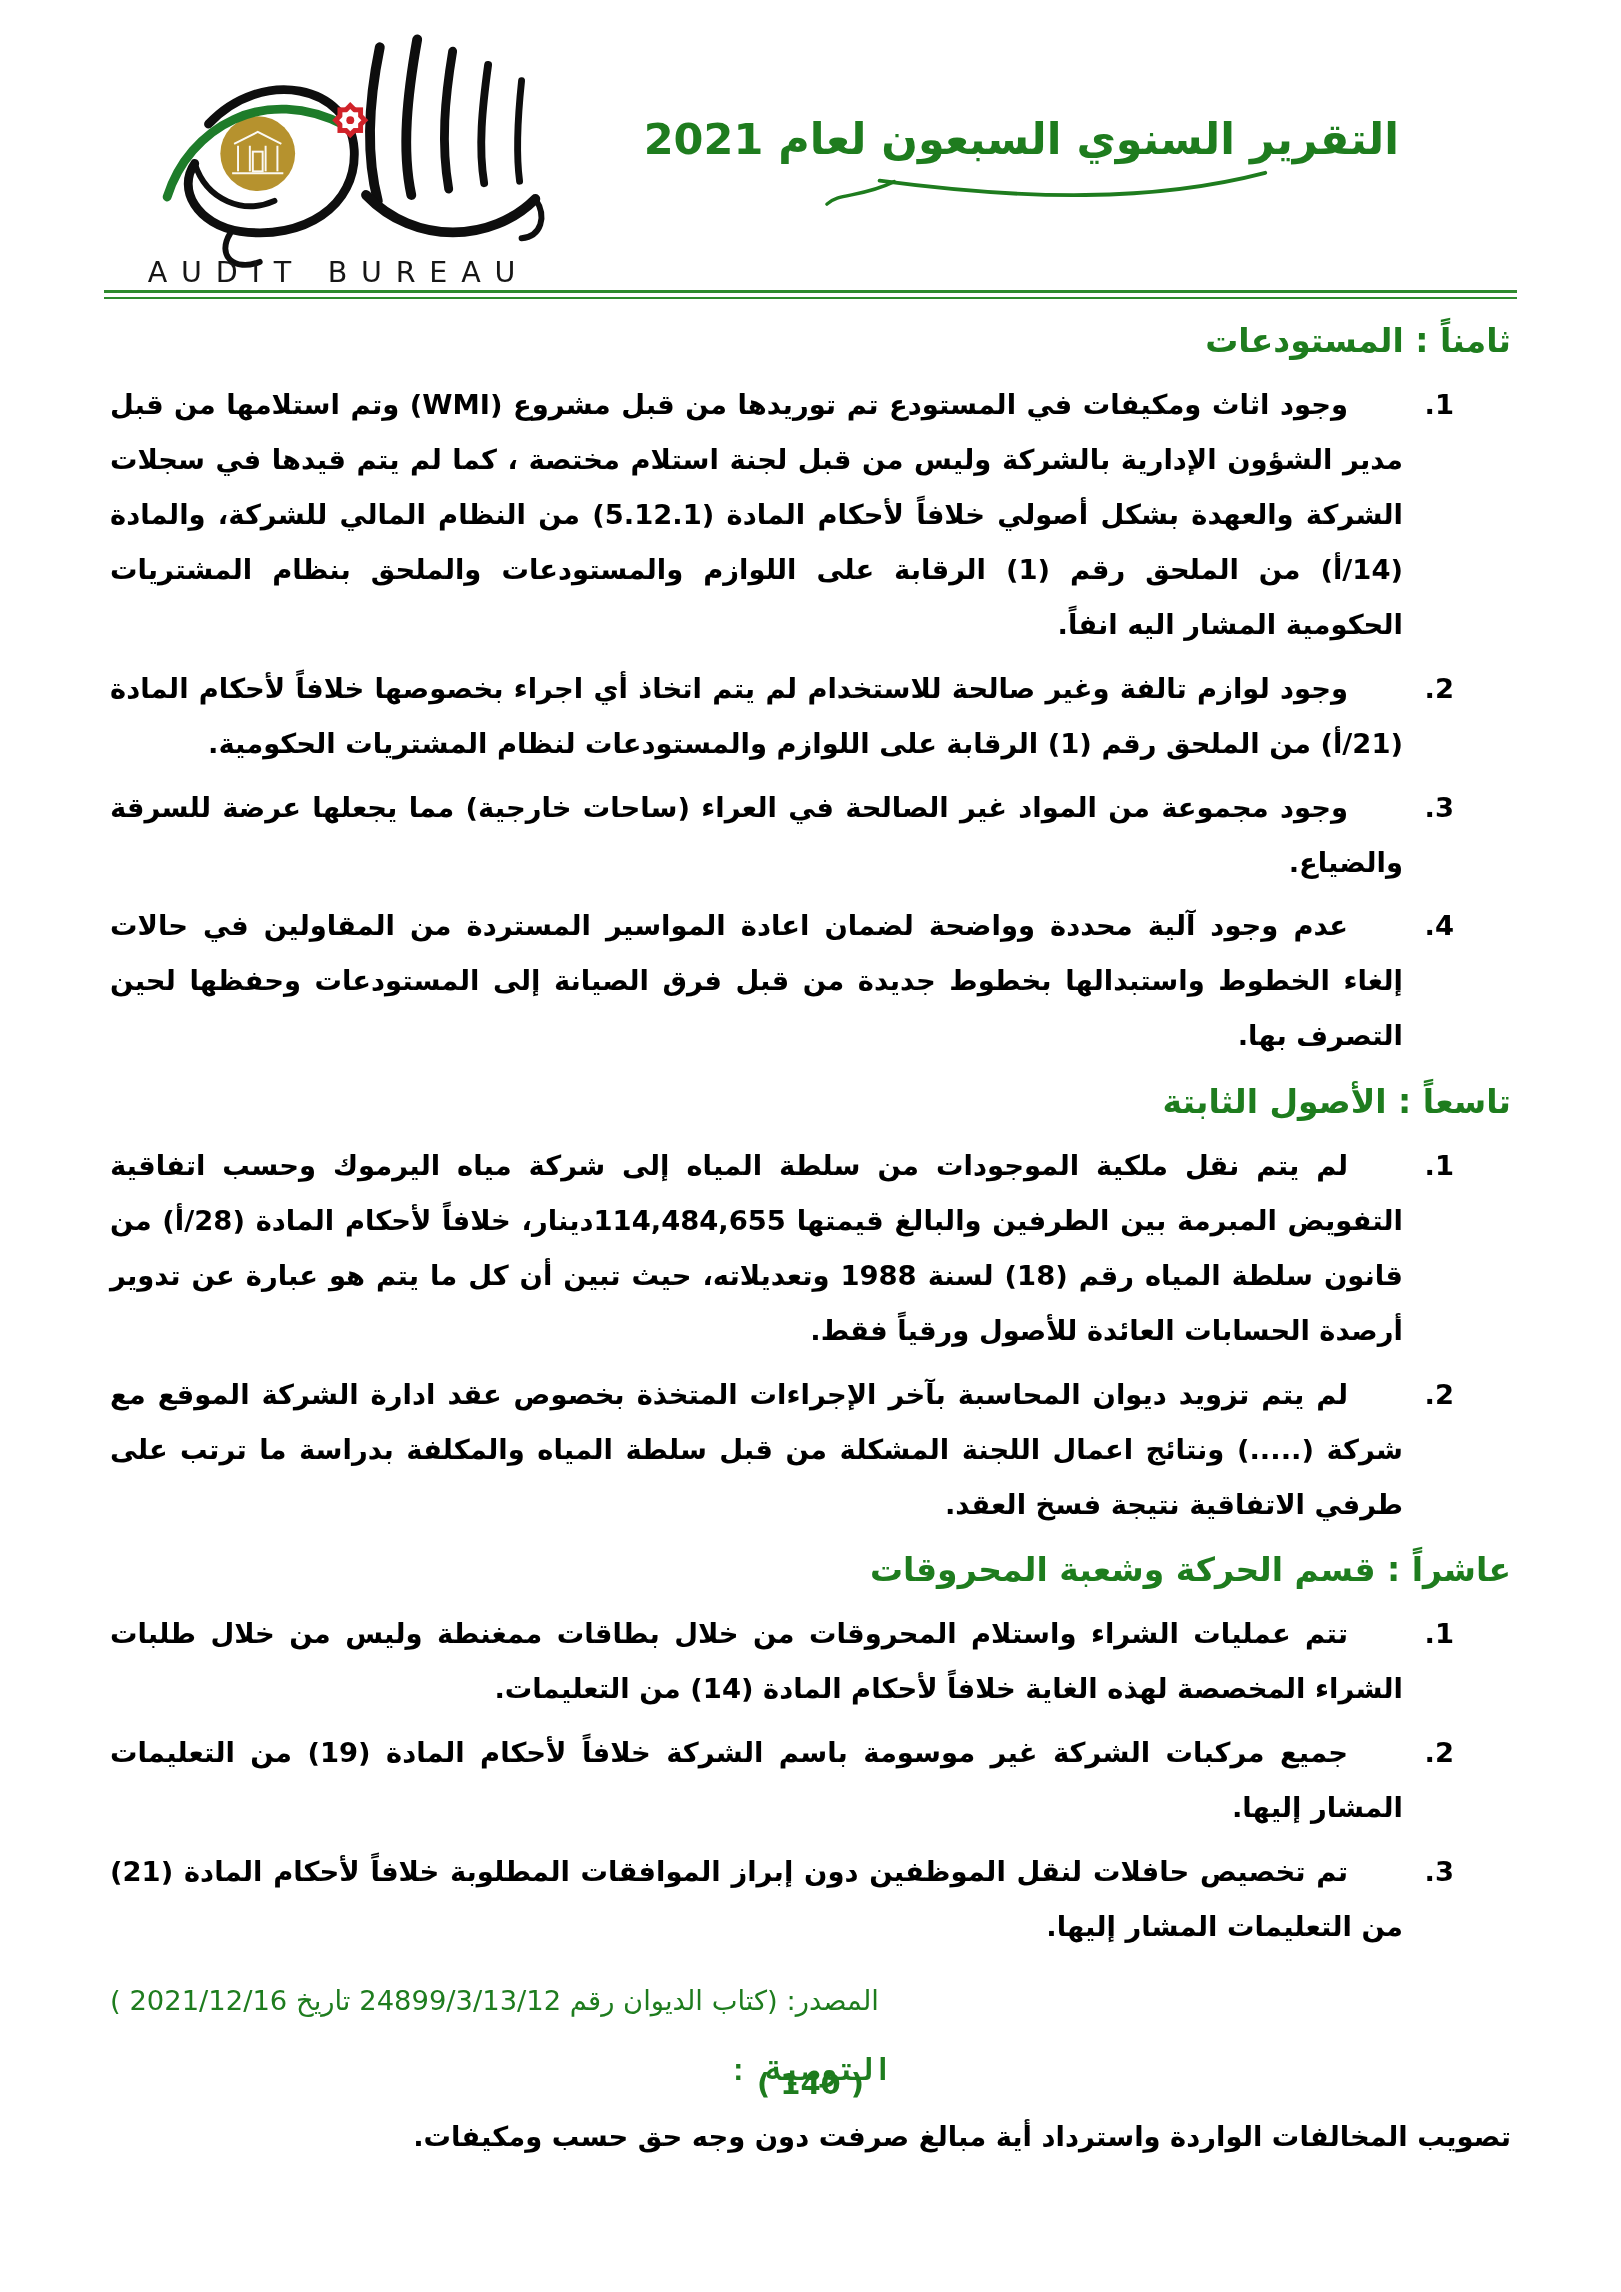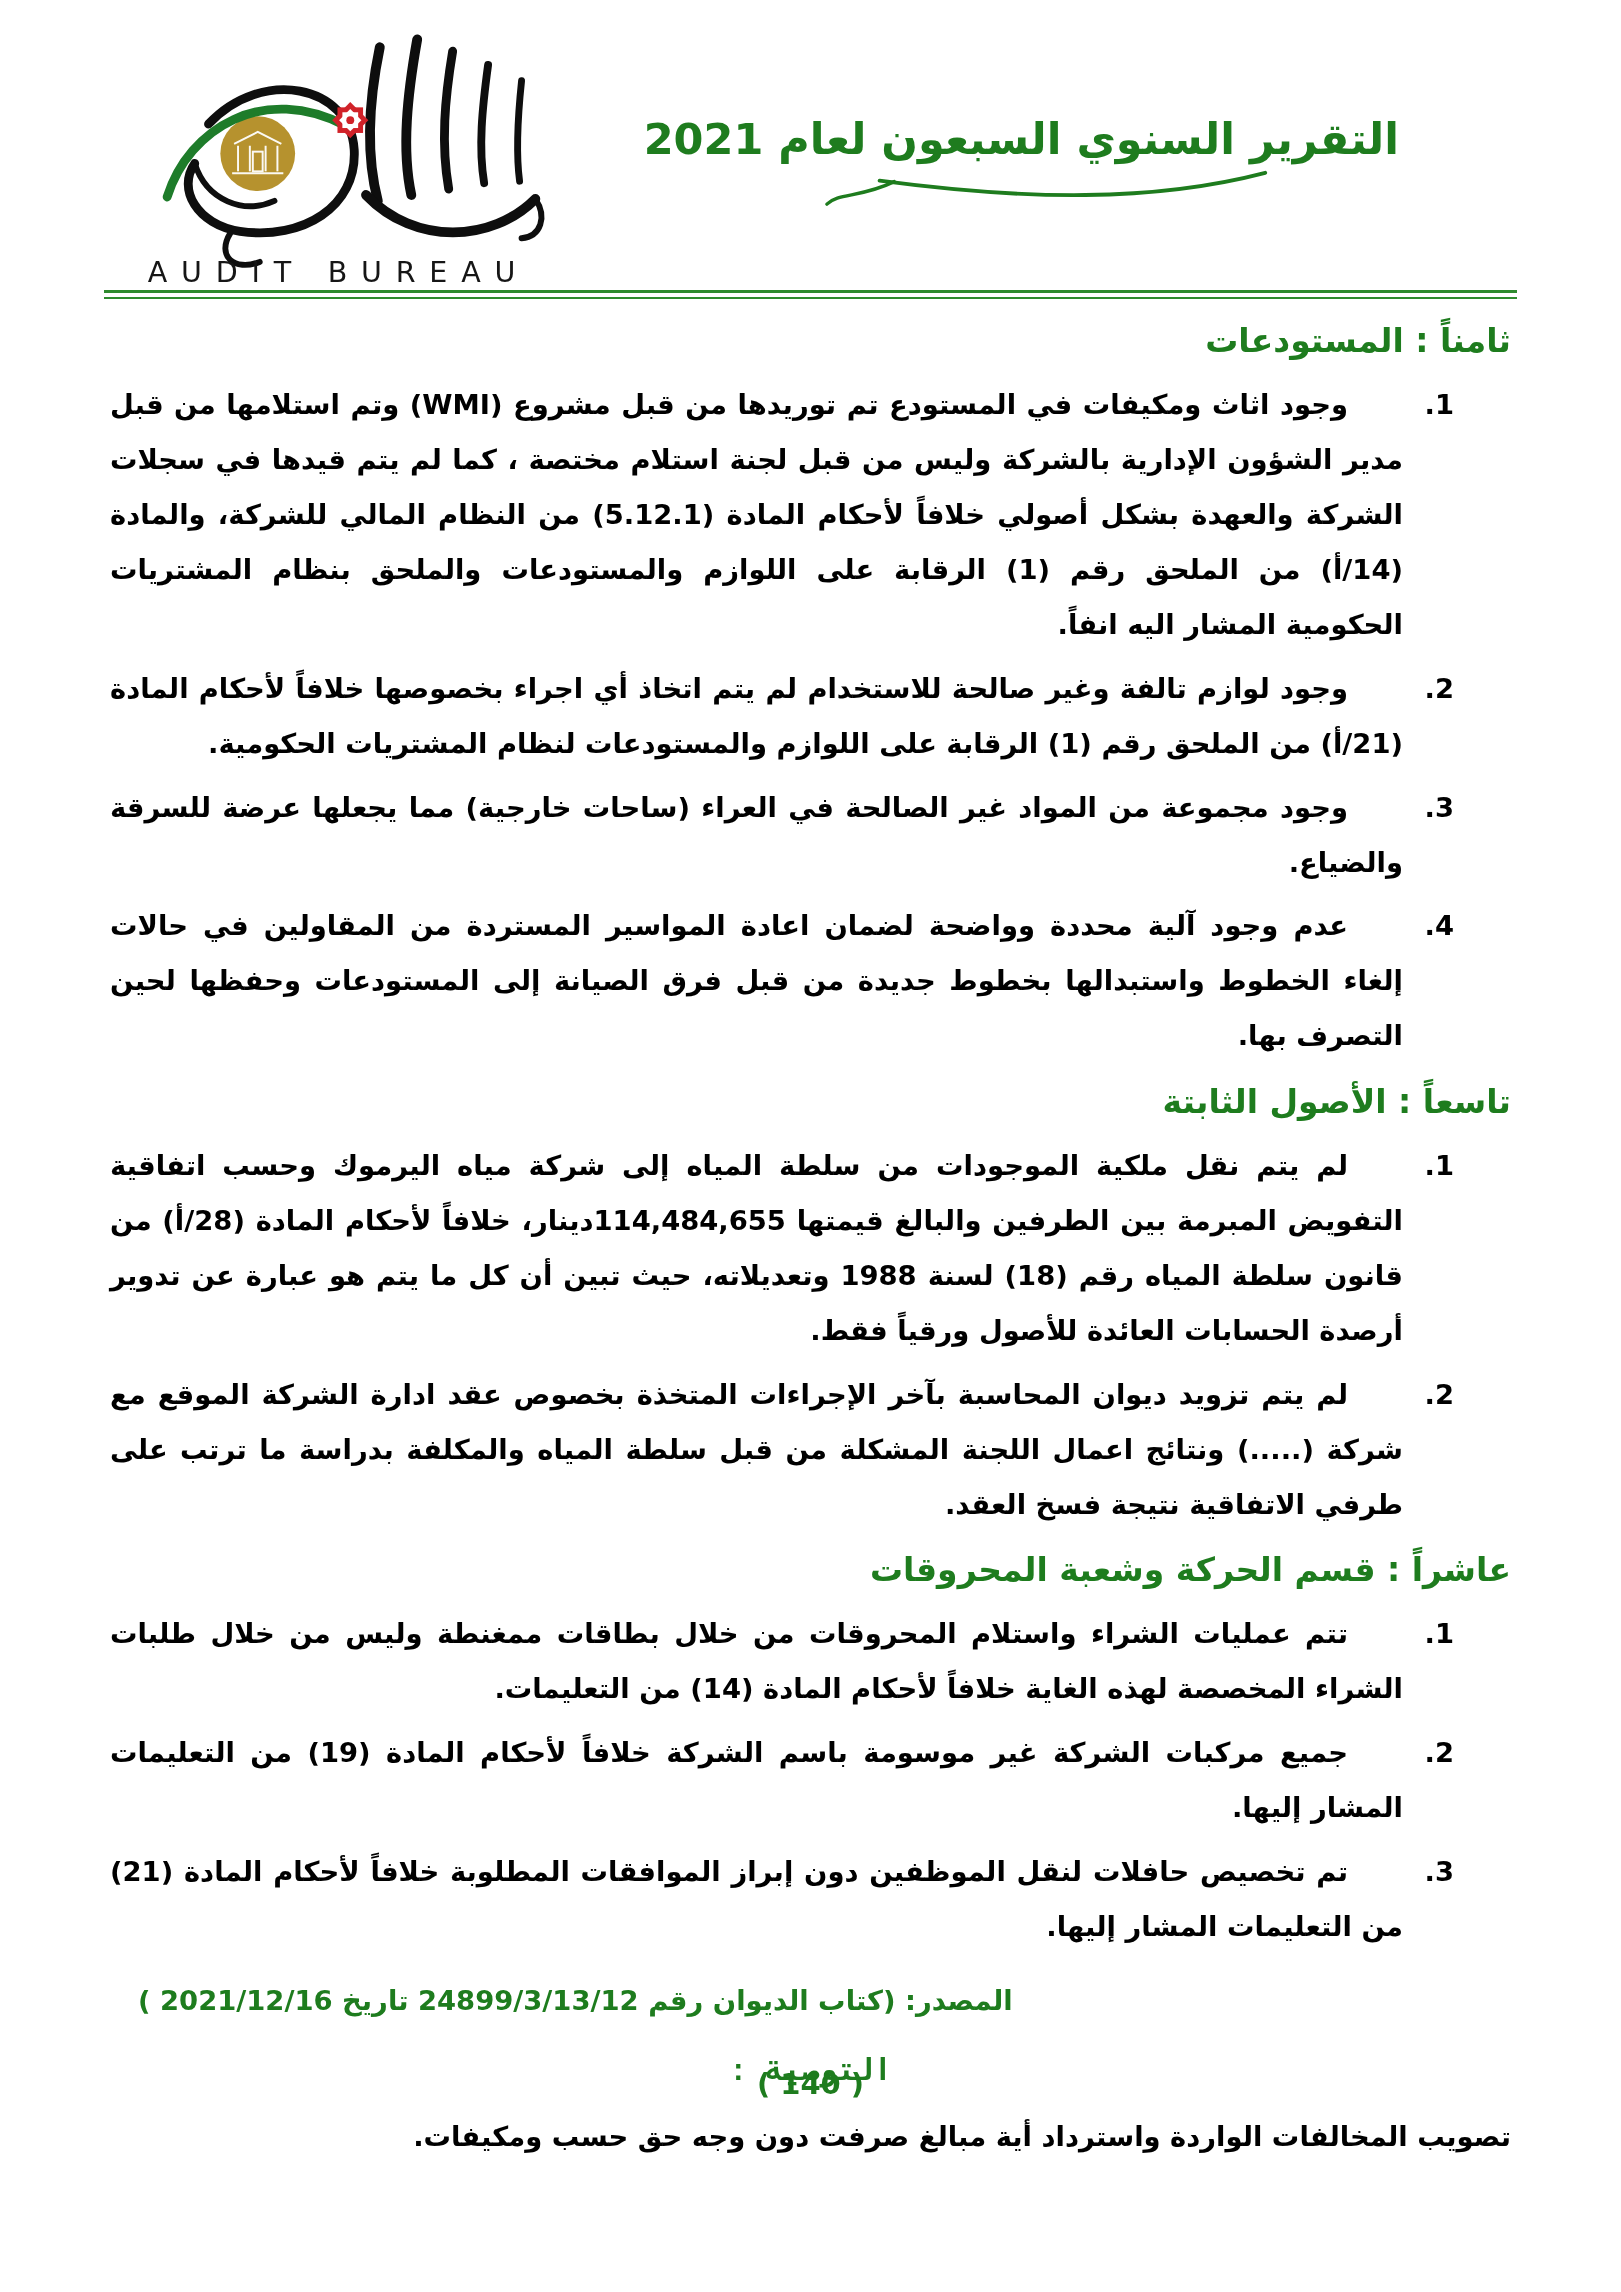--- a/index.html
+++ b/index.html
@@ -15,21 +15,21 @@
   .title-wrap { position:absolute; top:114px; right:222px; direction:rtl; color:var(--green); }
   .title-text { font-size:43px; font-weight:bold; white-space:nowrap; letter-spacing:0.5px; }
   .title-swoosh { position:absolute; top:53px; right:118px; }
   .rule { margin:0 104px; height:8.8px; border-top:3.9px solid var(--green2); border-bottom:2px solid var(--green2); }
   .content { padding:3.9px 110px 0; direction:rtl; }
   .section-heading { color:var(--green); font-size:33px; font-weight:bold; line-height:45px; margin:15.7px 0 13.7px; text-align:right; }
   .list { direction:rtl; }
   .item { position:relative; padding-right:108px; margin-bottom:8.8px; }
   .marker { position:absolute; top:0; right:57px; font-size:27.4px; font-weight:bold; line-height:55px; }
   .item-text { font-size:27.4px; font-weight:bold; line-height:55px; text-align:justify; text-justify:inter-word; text-indent:55px; }
-  .source-line { color:var(--green); font-size:27.4px; font-weight:bold; direction:rtl; text-align:left; line-height:51px; margin-top:21.6px;margin-left:28px; }
+  .source-line { color:var(--green); font-size:27.4px; font-weight:normal; direction:rtl; text-align:left; line-height:51px; margin-top:21.6px; }
   .rec-heading { color:var(--green); font-size:30px; font-weight:bold; text-align:center; line-height:49px; margin-top:21.6px;font-family:Liberation Mono, monospace; }
   .rec-text { font-size:27.4px; font-weight:bold; text-align:right; line-height:55px; margin-top:11.8px; direction:rtl; }
   .page-number { position:absolute; bottom:192px; left:0; width:100%; text-align:center; color:var(--green); font-size:29px; font-weight:bold; }
 </style>
 </head>
 <body>
 
 <div class="page">
 
   <div class="header">

